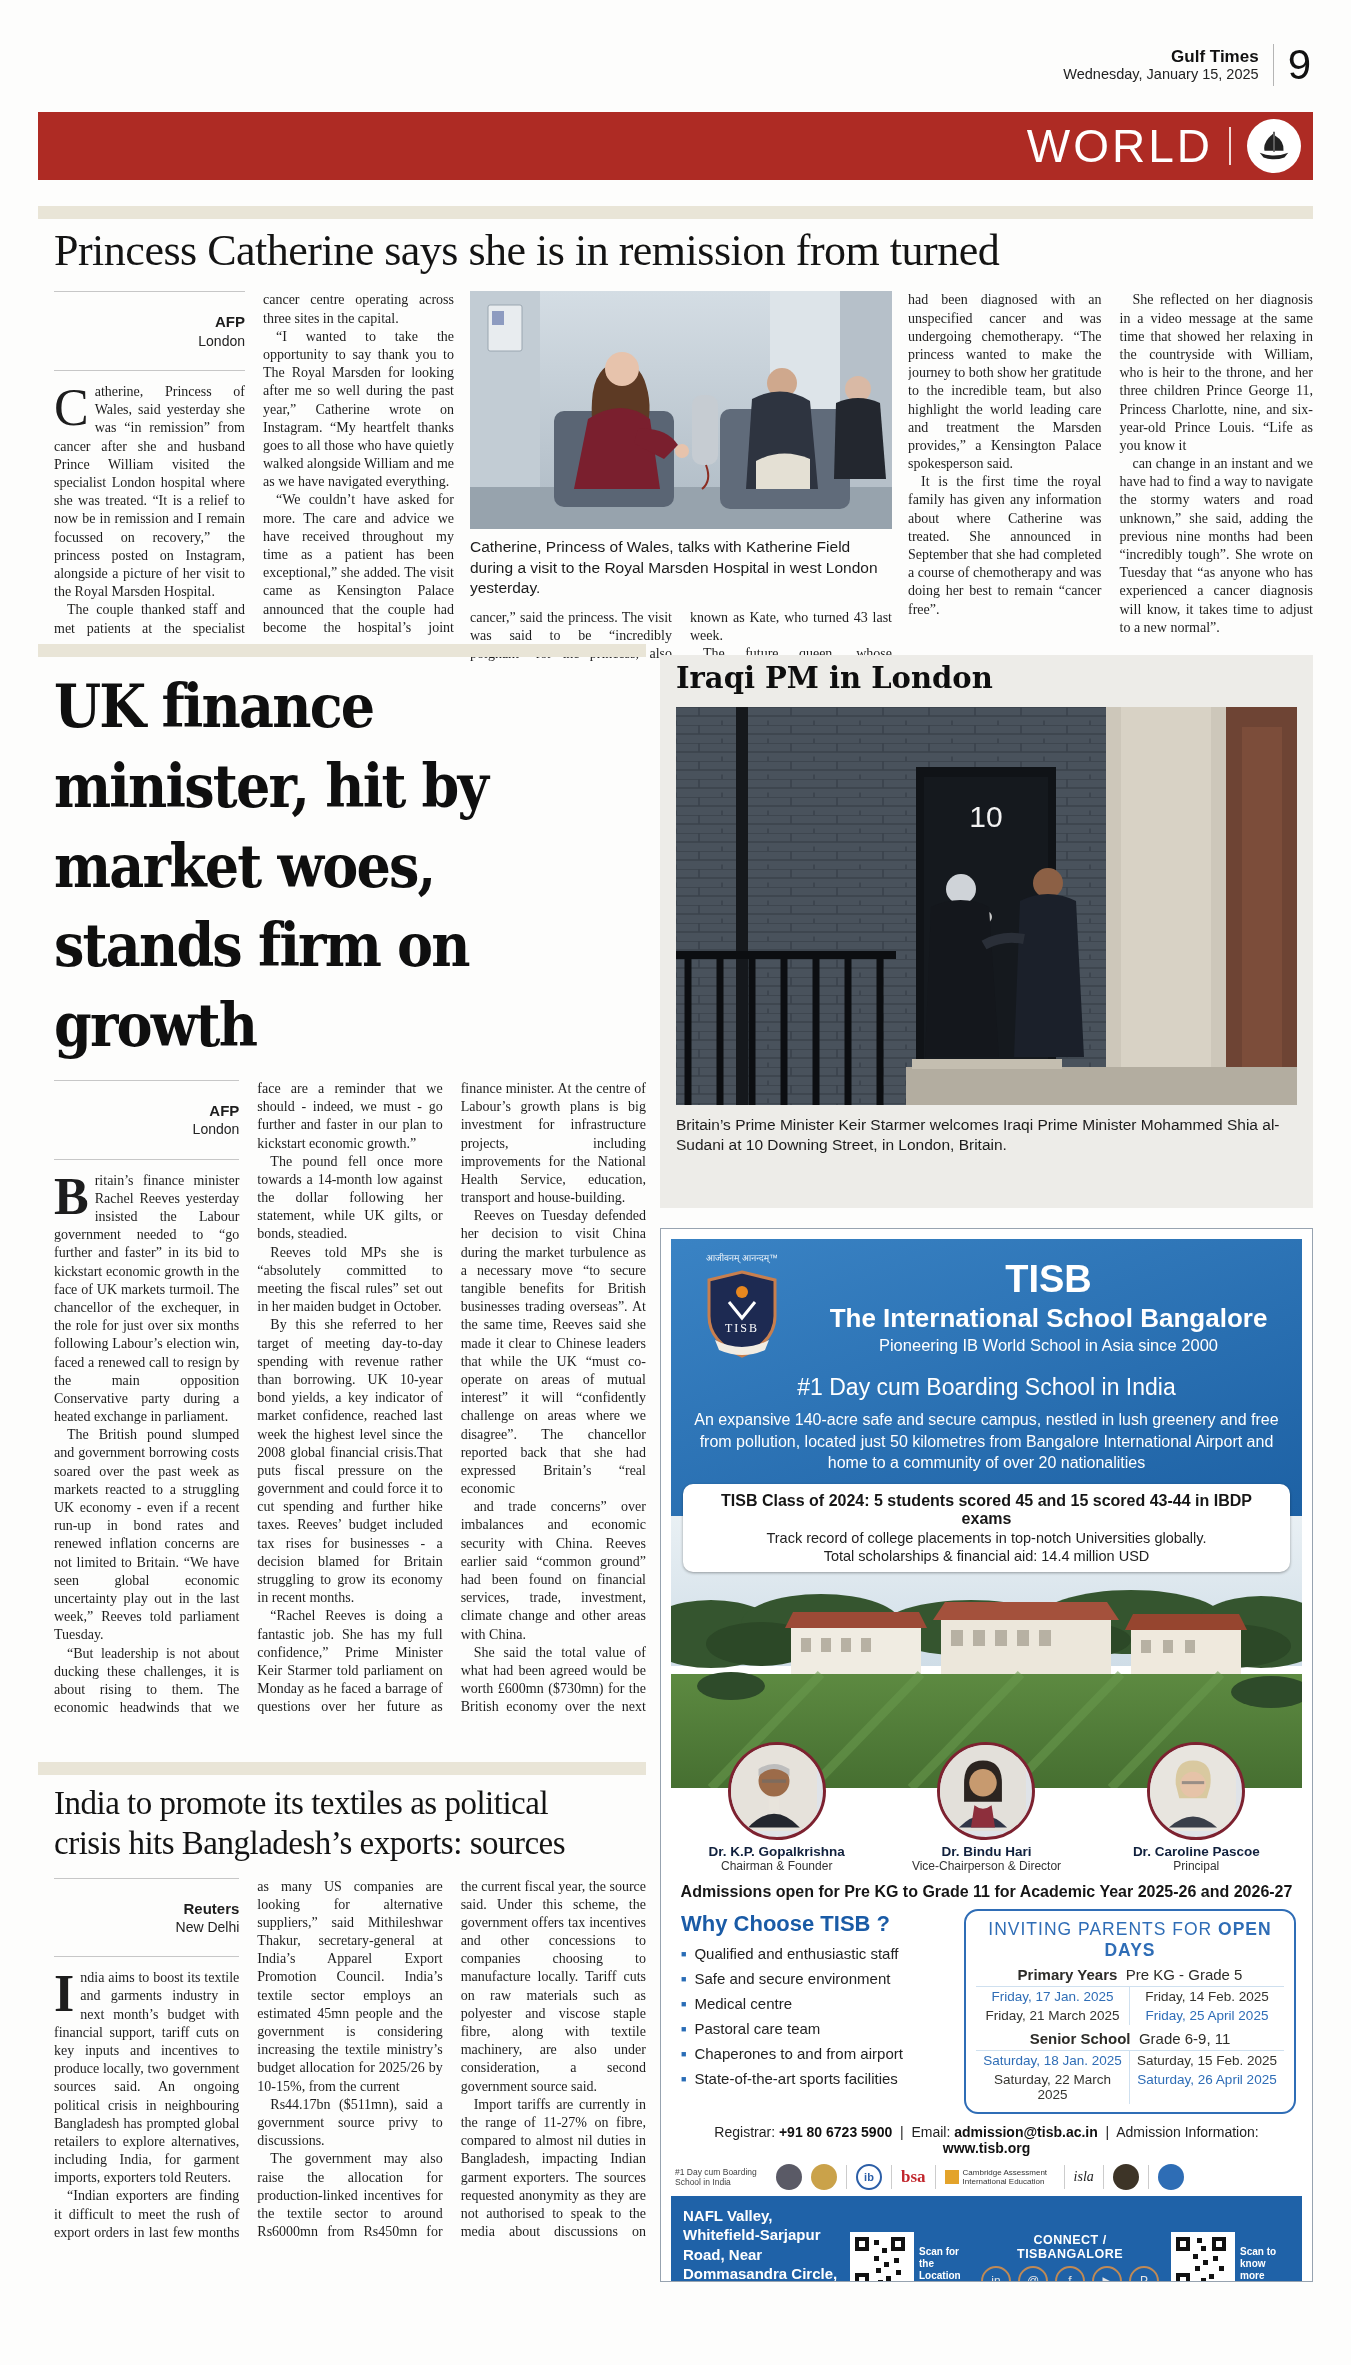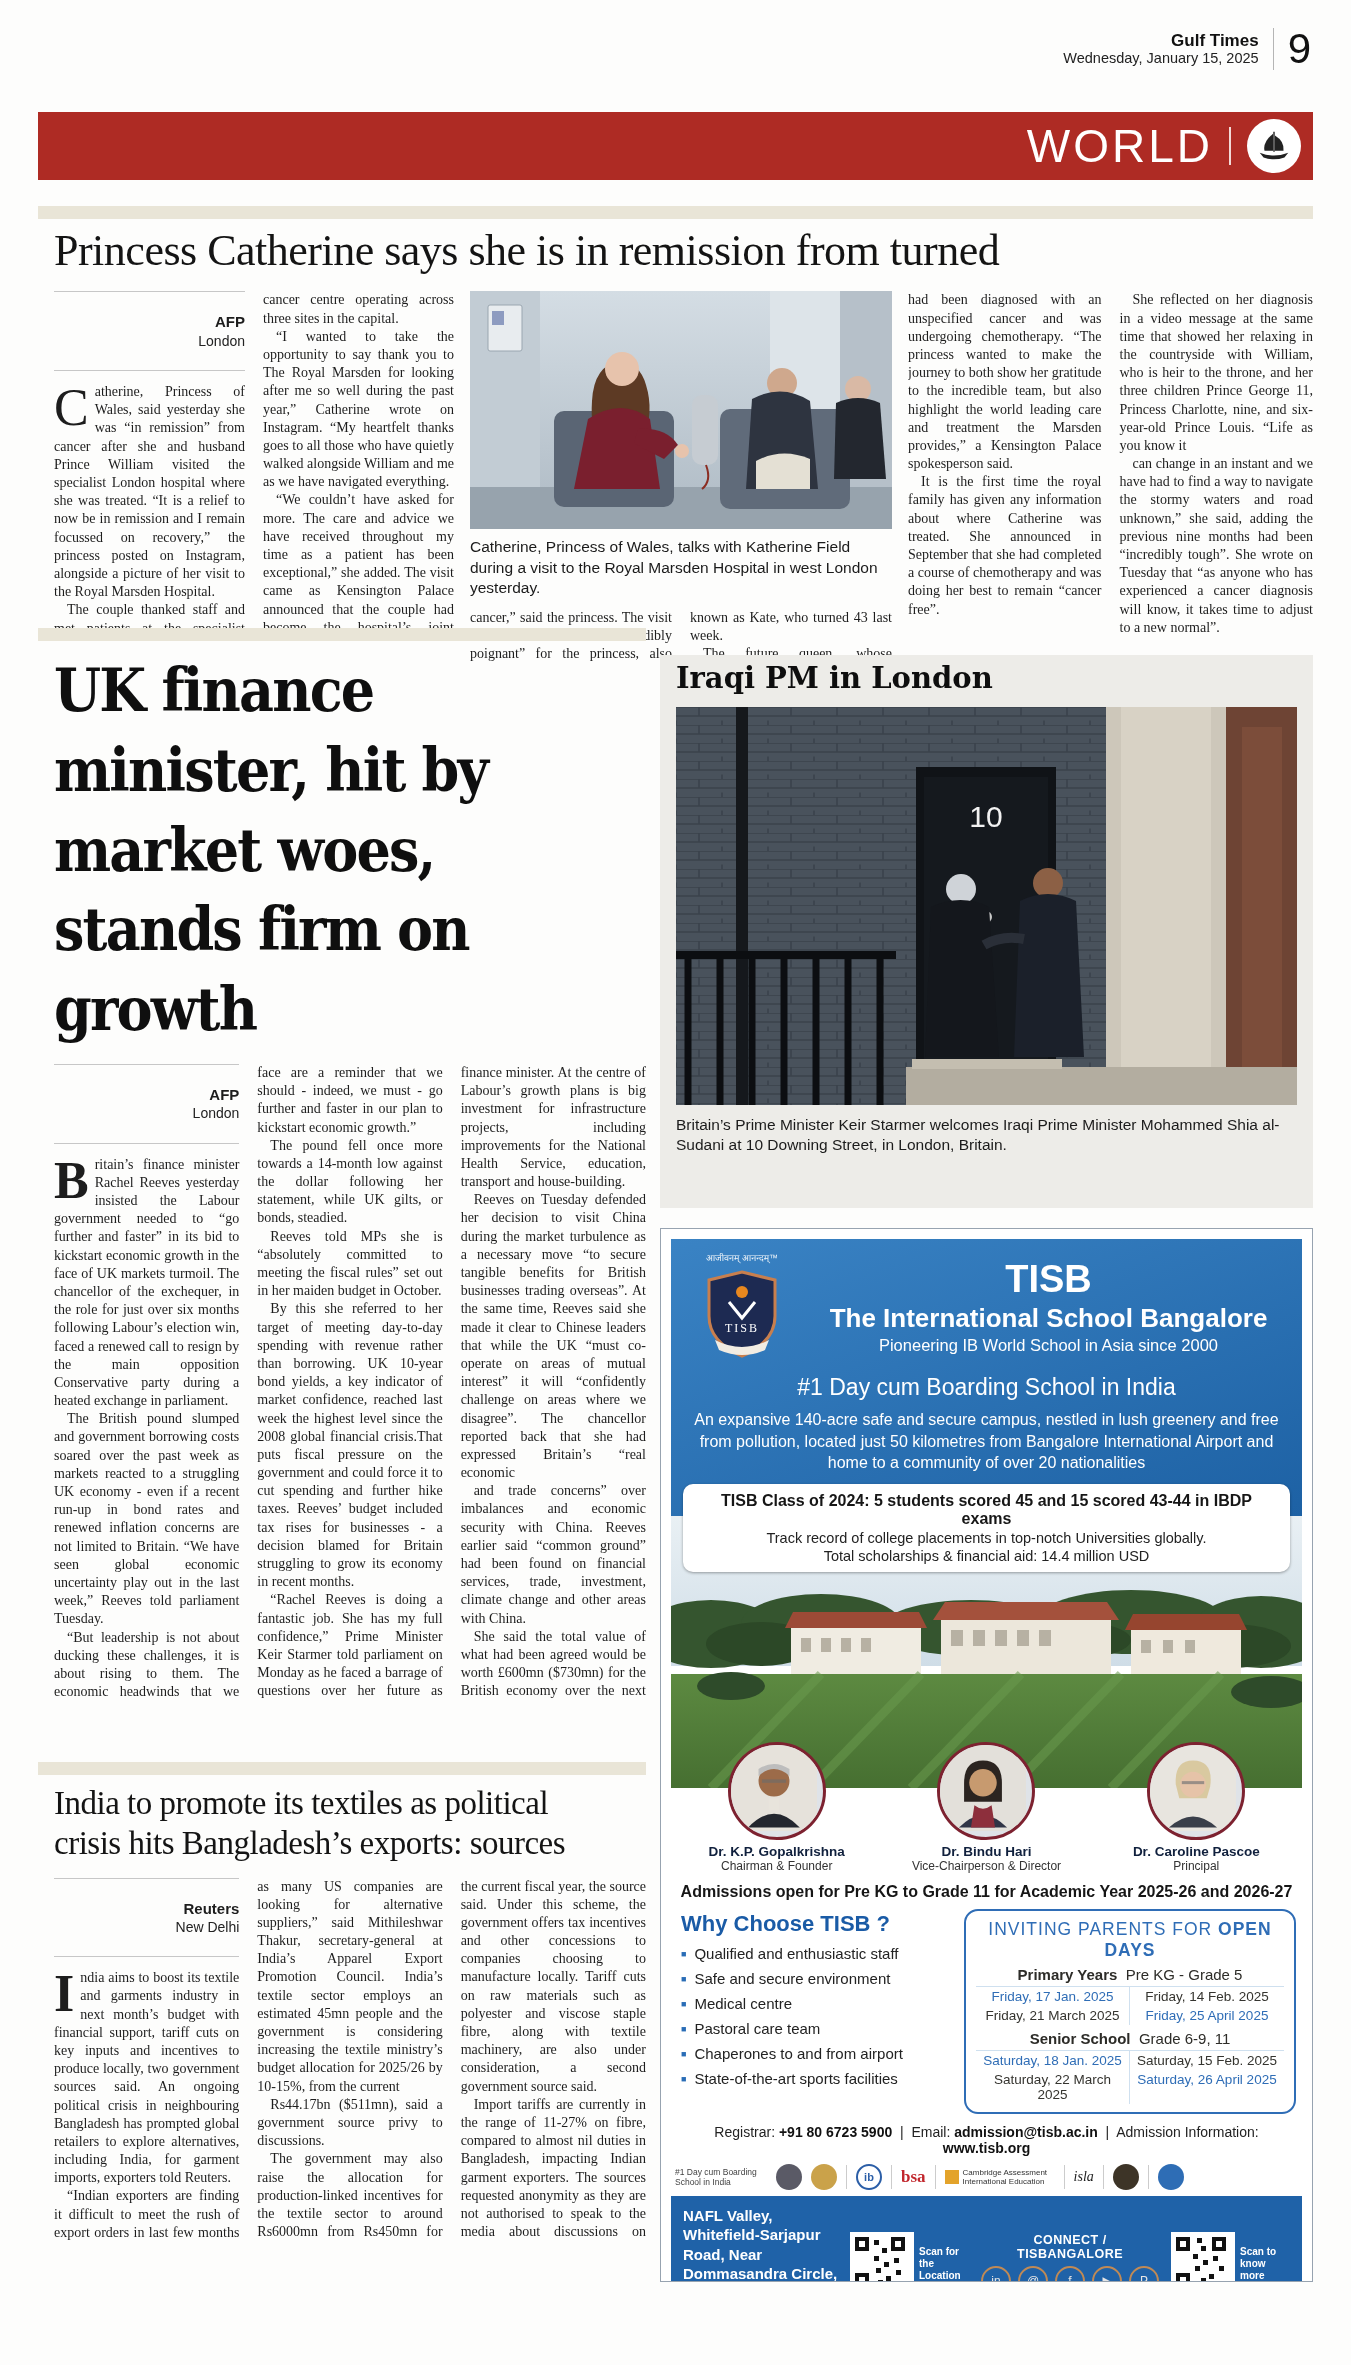--- a/index.html
+++ b/index.html
@@ -1,19 +1,19 @@
 <!DOCTYPE html>
 <html><head>
 <meta charset="utf-8">
 <style>
   html,body{margin:0;padding:0;background:#888;}
   .page{position:relative;width:1351px;height:2365px;background:#fdfdfc;overflow:hidden;
         font-family:"Liberation Sans",sans-serif;color:#1c1c1c;}
   
-  .hdr{position:absolute;top:28px;right:40px;display:flex;align-items:center;gap:14px;}
+  .hdr{position:absolute;top:44px;right:40px;display:flex;align-items:center;gap:14px;}
   .mast{text-align:right;line-height:1.15;}
   .mast .m1{font-weight:bold;font-size:17px;color:#111;}
   .mast .m2{font-size:14.5px;color:#222;}
   .hdr .vline{width:1px;height:42px;background:#b5b5b5;}
   .pagenum{font-size:42px;color:#111;line-height:1;}
   .banner{position:absolute;top:112px;left:38px;width:1275px;height:68px;background:#ae2b24;
           display:flex;align-items:center;justify-content:flex-end;gap:16px;padding-right:12px;box-sizing:border-box;}
   .banner .wt{color:#fff;font-size:46px;letter-spacing:3px;font-weight:300;}
   .banner .wsep{width:2px;height:38px;background:#f3d9d7;}
   .dhow{width:54px;height:54px;border-radius:50%;background:#fff;display:flex;align-items:center;justify-content:center;}
@@ -40,21 +40,21 @@
   .caption{font-family:"Liberation Sans",sans-serif;font-size:15.5px;line-height:1.32;color:#1b1b1b;}
   
   .a1{position:absolute;top:206px;left:38px;width:1275px;}
   .a1row{display:flex;gap:16px;margin-top:16px;margin-left:16px;height:358px;}
   .a1left{width:400px;height:358px;}
   .a1mid{width:422px;}
   .a1right{flex:1;height:358px;}
   .a1mid .caption{margin:8px 0 10px;}
   .ucols{height:82px;}
   
-  .a2{position:absolute;top:628px;left:38px;width:608px;}
+  .a2{position:absolute;top:644px;left:38px;width:608px;}
   .a2body{height:645px;margin-left:16px;}
   
   .iraqi{position:absolute;top:655px;left:660px;width:653px;height:553px;background:#edece8;
          box-sizing:border-box;padding:6px 16px;}
   .iraqi h3{font-family:"DejaVu Serif",serif;font-weight:bold;font-size:29px;margin:0 0 12px;color:#0e0e0e;}
   .iraqi .caption{margin-top:10px;}
   
   .a3{position:absolute;top:1762px;left:38px;width:608px;}
   .a3body{height:380px;margin-left:16px;margin-top:14px;}
   

